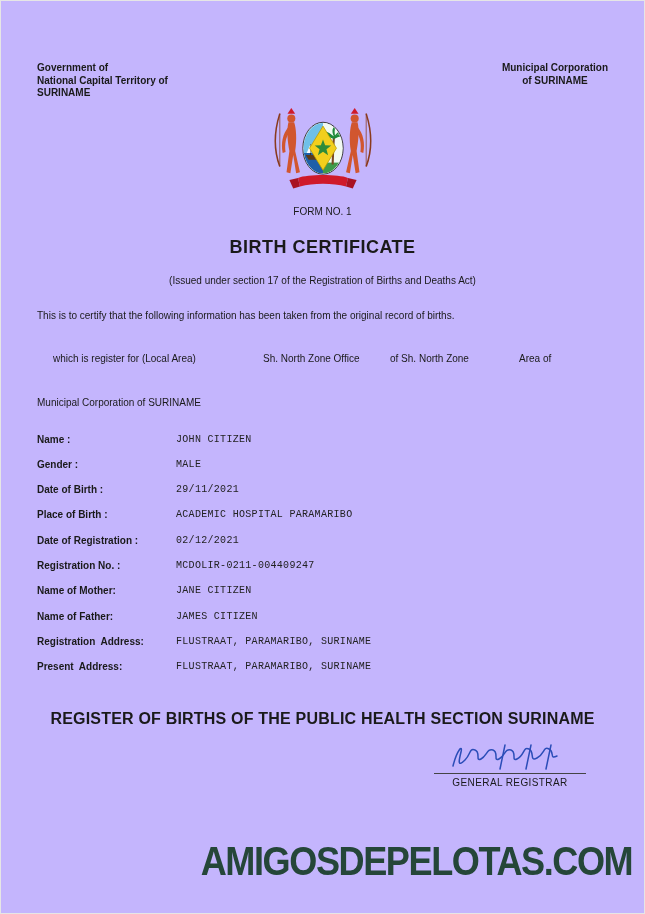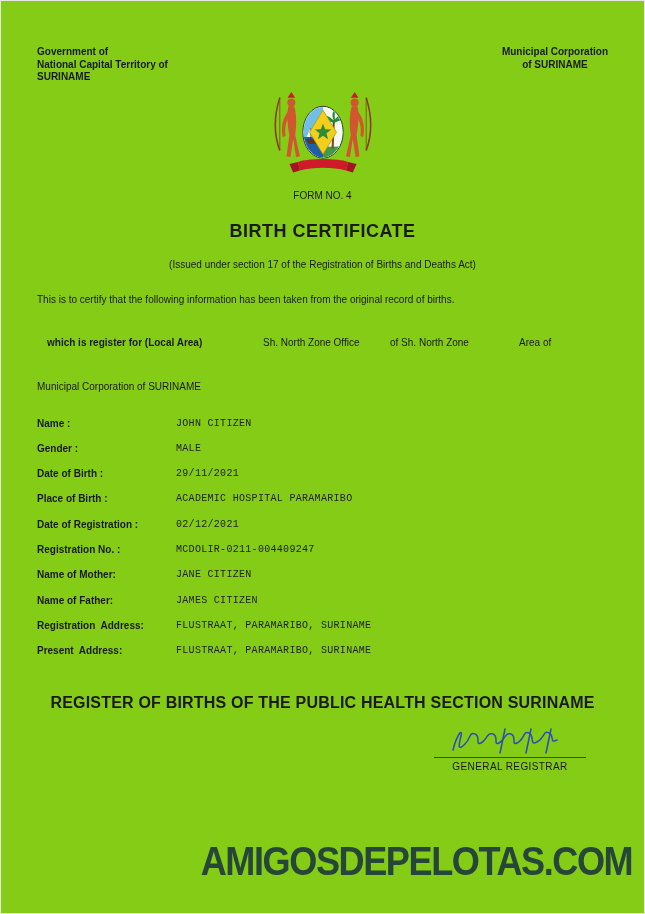--- a/index.html
+++ b/index.html
@@ -1,24 +1,24 @@
 <!DOCTYPE html>
 <html style="--color-watermark: #254639; --color-signature: #2b4db8;"><head>
 <meta charset="utf-8">
 <style>
   html, body { margin: 0; padding: 0; background: #f2f2f2; }
   .page {
     position: relative;
     width: 645px;
     height: 914px;
     margin: 0 auto;
-    background: #84cc16;
+    background: #c4b5fd;
     border: 1px solid #e6e6e6;
     box-sizing: border-box;
-    padding: 0 36px;
+    padding: 16px 36px;
     overflow: hidden;
     font-family: "Liberation Sans", sans-serif;
     color: #1a1a1a;
   }
 
   
   .header-row {
     display: flex;
     justify-content: space-between;
     padding-top: 45px;
@@ -45,21 +45,21 @@
 
   .certify { font-size: 10px; margin-top: 24px; }
 
   .register-line {
     position: relative;
     height: 12px;
     margin-top: 32px;
     font-size: 10px;
   }
   .register-line .part { position: absolute; top: 0; white-space: nowrap; }
-  .rl-prefix { left: 10px; font-weight: bold; }
+  .rl-prefix { left: 16px; }
   .rl-office { left: 210px; margin-left: 16px; }
   .rl-ofzone { left: 353px; white-space: pre; }
   .rl-suffix { left: 482px; }
 
   .municipal { font-size: 10px; margin-top: 32px; }
 
   
   .fields { margin-top: 26px; }
   .field-row { display: flex; align-items: flex-start; height: 25.3px; font-size: 10px; }
   .field-label { font-weight: bold; width: 139px; flex: 0 0 139px; white-space: pre; }
@@ -162,21 +162,21 @@
       </g>
       <polygon points="60,22 74,45 60,68 46,45" fill="#f2cf1d" stroke="#b99a00" stroke-width="0.8"></polygon>
       <polygon fill="#2e8b3a" points="60,36 62.2,41.9 68.6,42.2 63.6,46.2 65.3,52.3 60,48.8 54.7,52.3 56.4,46.2 51.4,42.2 57.8,41.9"></polygon>
 
       <path d="M34 76 C44 72 76 72 86 76 L84 85 C70 81 50 81 36 85 Z" fill="#cf1a2a"></path>
       <path d="M34 76 L25 78 L29 87 L36 85 Z" fill="#a81322"></path>
       <path d="M86 76 L95 78 L91 87 L84 85 Z" fill="#a81322"></path>
     </svg>
   </div>
 
-  <div class="form-no">FORM NO. 4</div>
+  <div class="form-no">FORM NO. 1</div>
 
   <div class="title">BIRTH CERTIFICATE</div>
   <div class="subtitle">(Issued under section 17 of the Registration of Births and Deaths Act)</div>
 
   <p class="certify">This is to certify that the following information has been taken from the original record of births.</p>
 
   <div class="register-line">
     <span class="part rl-prefix">which is register for (Local Area)</span>
     <span class="part rl-office">Sh. North Zone Office</span>
     <span class="part rl-ofzone">of  Sh. North Zone</span>

